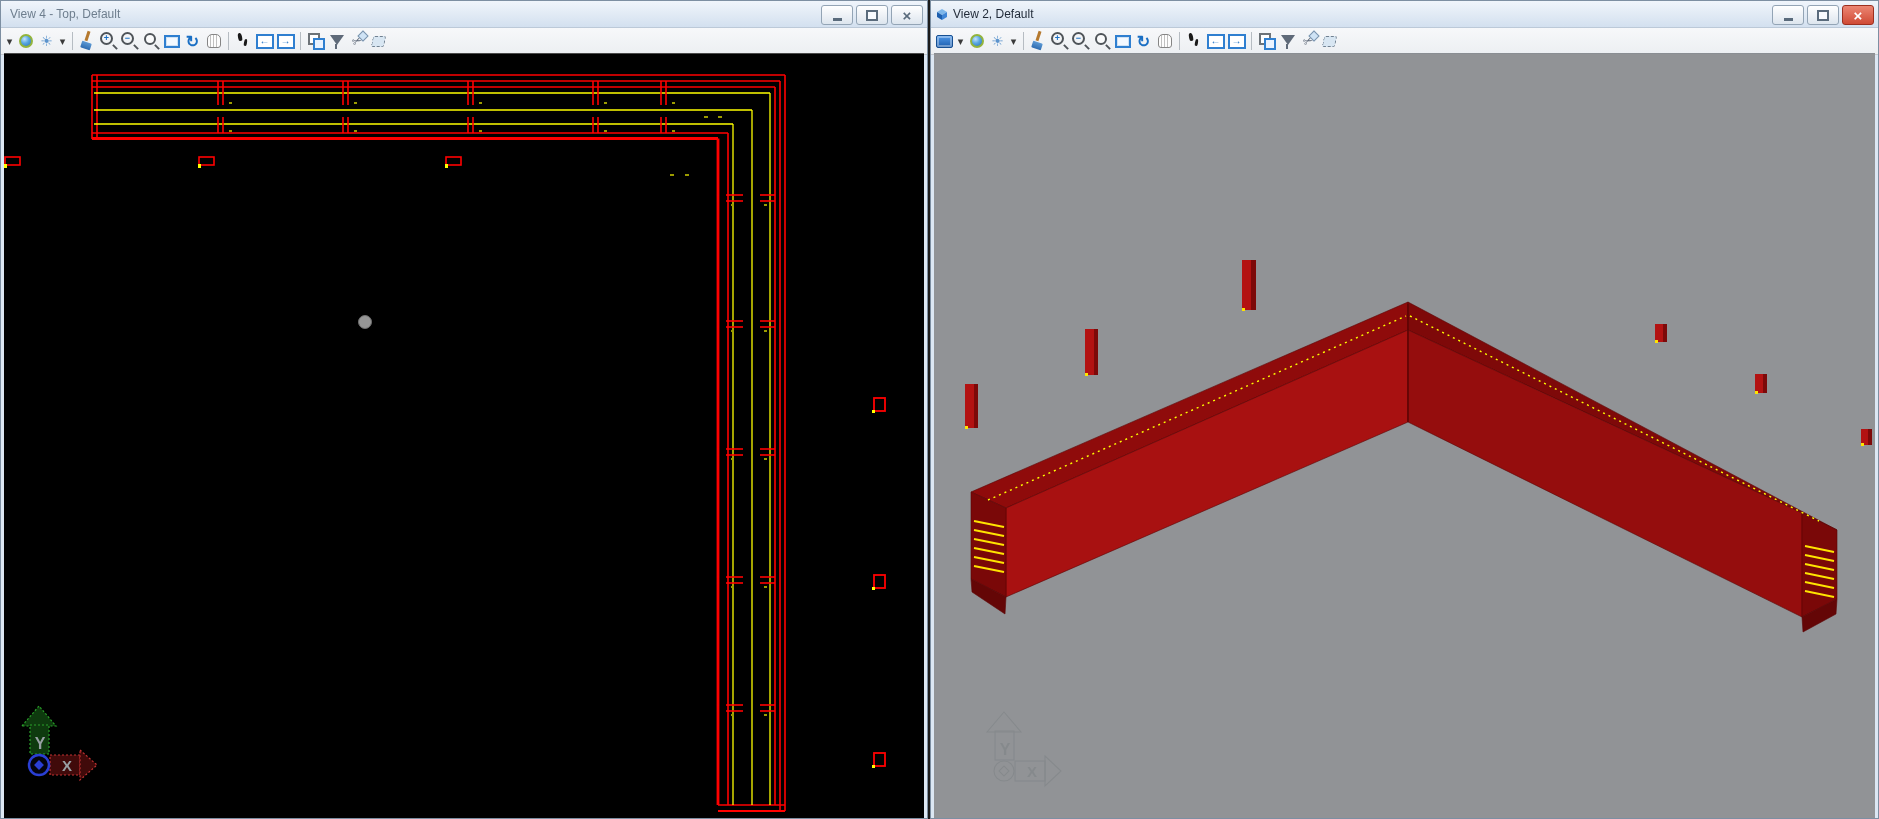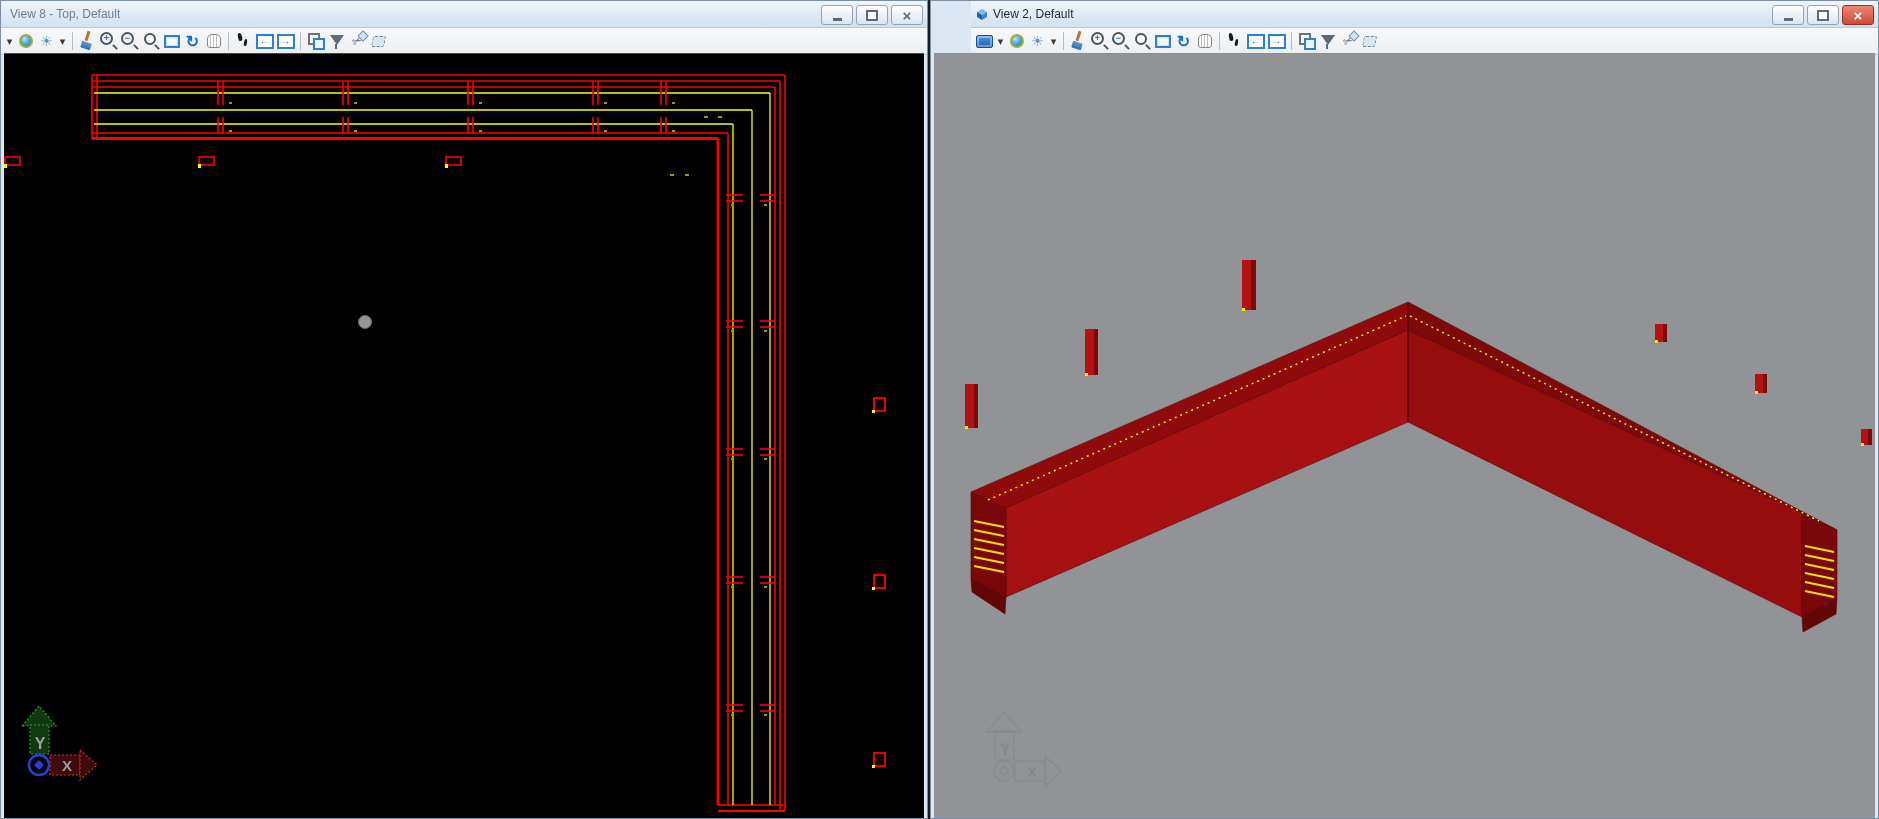--- a/index.html
+++ b/index.html
@@ -1,19 +1,19 @@
 <!DOCTYPE html>
 <html><head>
 <meta charset="utf-8">
 <style>
   html,body{margin:0;padding:0;background:#1b1b1b;width:1879px;height:819px;overflow:hidden;
     font-family:"Liberation Sans",sans-serif;-webkit-font-smoothing:antialiased;}
   .window{position:absolute;top:0;height:819px;background:#dce7f3;border:1px solid #7d8fa2;box-sizing:border-box;}
   #win-left{left:0;width:928px;}
-  #win-right{left:930px;width:949px;padding-left:40px;}
+  #win-right{left:930px;width:949px;}
   .titlebar{height:26px;display:flex;align-items:center;padding:0 4px;
     background:linear-gradient(#f0f5fb,#d3e0ef);border-bottom:1px solid #bcc9d8;position:relative;}
   .title-text{font-size:12px;margin-left:5px;white-space:nowrap;}
   #win-left .title-text{color:#6e7e8e;}
   #win-right .title-text{color:#1f2937;}
   .win-buttons{position:absolute;right:4px;top:4px;display:flex;gap:3px;}
   .wbtn{width:30px;height:18px;border:1px solid #93a4b5;border-radius:3px;
     background:linear-gradient(#ffffff,#dde5ee);display:flex;align-items:center;justify-content:center;cursor:default;}
   .wbtn-min::before{content:"";width:9px;height:3px;background:#5a6b7c;margin-top:8px;}
   .wbtn-max::before{content:"";width:8px;height:7px;border:2px solid #5a6b7c;background:#f8fbff;}
@@ -59,21 +59,21 @@
   .client{position:absolute;left:3px;right:3px;top:52px;bottom:0;overflow:hidden;}
   #client-left{background:#000;border-top:1px solid #4a4a4a;}
   #client-right{border-top:1px solid #8a8e93;}
   svg{display:block;}
 </style>
 </head>
 <body>
 
 <div class="window" id="win-left">
   <div class="titlebar">
-    <span class="title-text">View 8 - Top, Default</span>
+    <span class="title-text">View 4 - Top, Default</span>
     <div class="win-buttons">
       <div class="wbtn wbtn-min" title=""></div>
       <div class="wbtn wbtn-max"></div>
       <div class="wbtn wbtn-close"></div>
     </div>
   </div>
   <div class="toolbar" id="toolbar-left">
       <div class="tbi ic-caret-down"></div>
       <div class="tbi ic-view-attributes"></div>
       <div class="tbi ic-display-style"></div>

